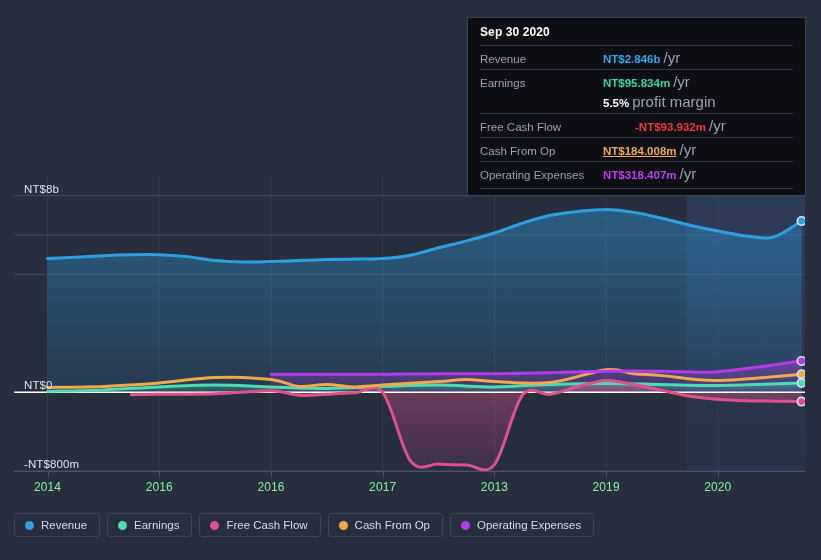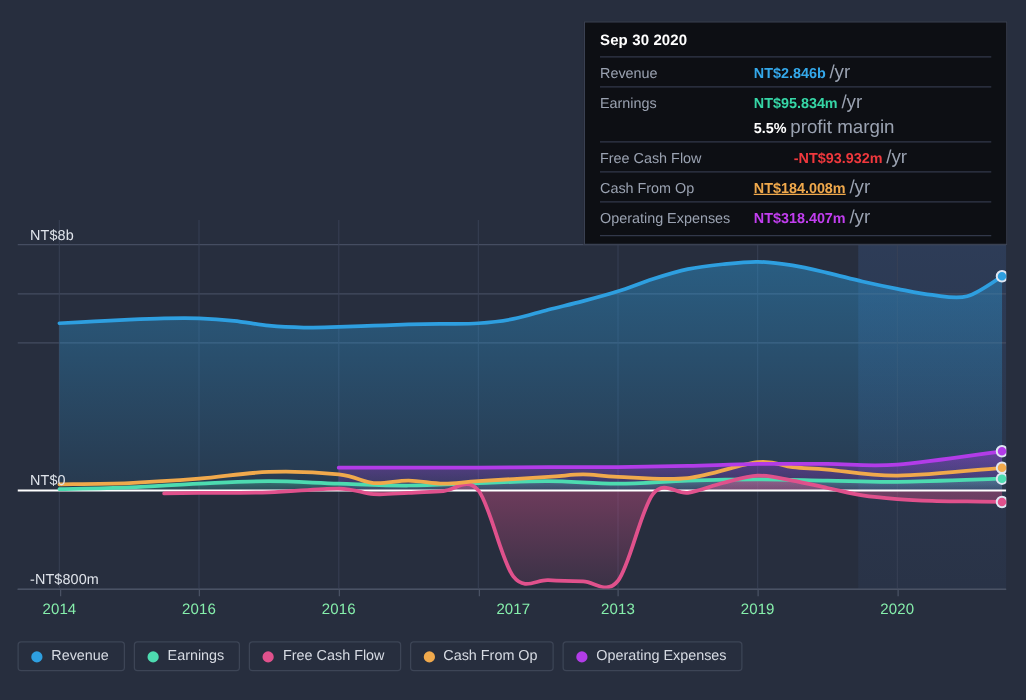--- a/index.html
+++ b/index.html
@@ -142,21 +142,21 @@
       <div class="ylab" style="left: 24px; top: 379.333px;">NT$0</div>
       <div class="ylab" style="left: 24px; top: 458px;">-NT$800m</div>
     </div>
   <div id="xlabels">
       <div class="xlab" style="left: 47.5169px; top: 480px;">2014</div>
       <div class="xtick" style="left: 47.5169px;"></div>
       <div class="xlab" style="left: 159.24px; top: 480px;">2016</div>
       <div class="xtick" style="left: 159.24px;"></div>
       <div class="xlab" style="left: 270.963px; top: 480px;">2016</div>
       <div class="xtick" style="left: 270.963px;"></div>
-      <div class="xlab" style="left: 382.686px; top: 480px; margin-left: 28px;">2017</div>
+      <div class="xlab" style="left: 382.686px; top: 480px;">2017</div>
       <div class="xtick" style="left: 382.686px;"></div>
       <div class="xlab" style="left: 494.41px; top: 480px;">2013</div>
       <div class="xtick" style="left: 494.41px;"></div>
       <div class="xlab" style="left: 606.133px; top: 480px;">2019</div>
       <div class="xtick" style="left: 606.133px;"></div>
       <div class="xlab" style="left: 717.856px; top: 480px;">2020</div>
       <div class="xtick" style="left: 717.856px;"></div>
     </div>
 
   <div id="tooltip">

